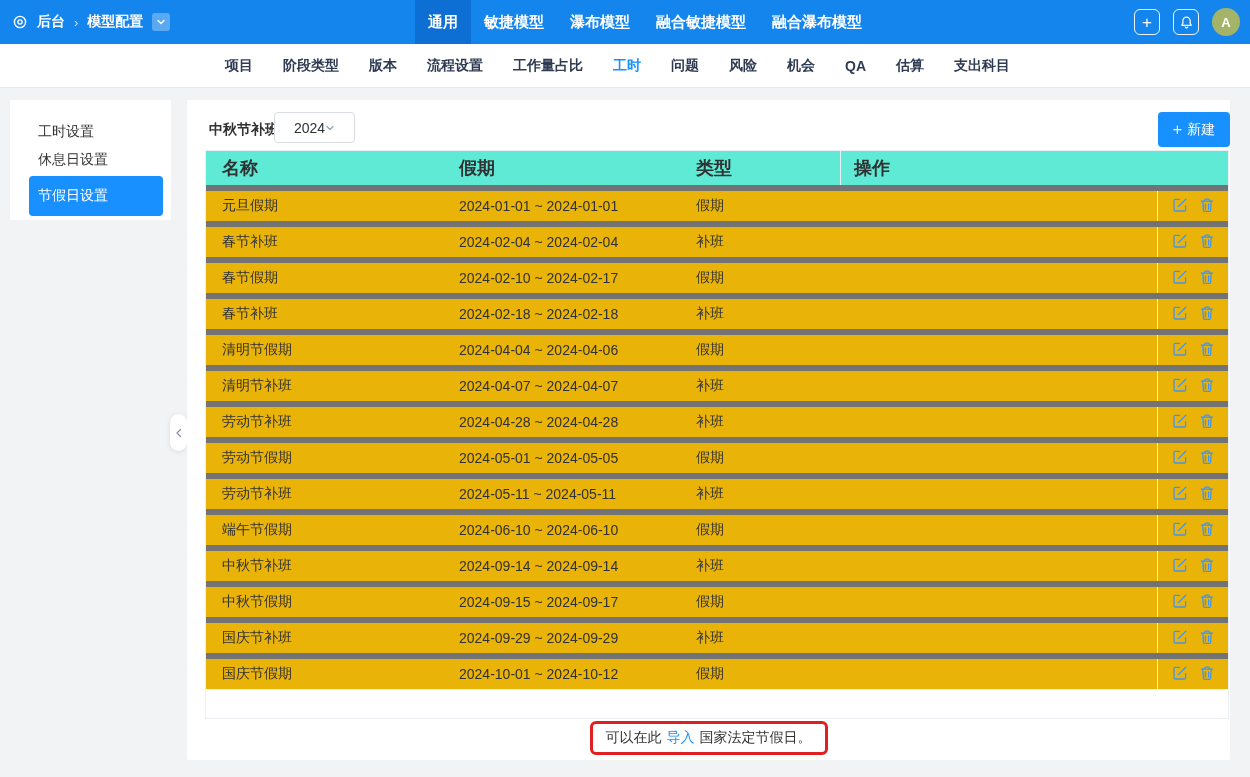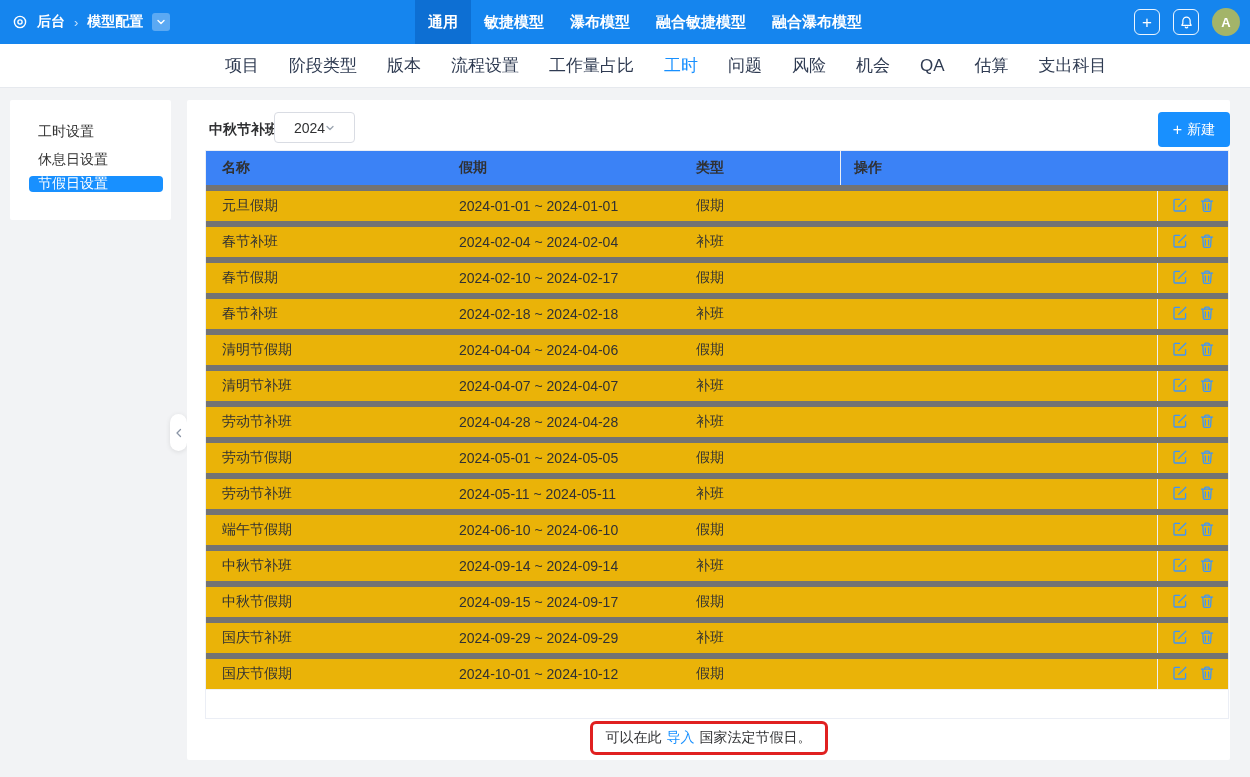--- a/index.html
+++ b/index.html
@@ -30,46 +30,46 @@
     font-weight:bold;cursor:pointer;white-space:nowrap;}
   .top-tab.active{background:var(--topbar-active);}
   .tb-right{position:absolute;right:10px;top:0;height:44px;display:flex;align-items:center;gap:13px;}
   .tb-iconbtn{width:26px;height:26px;border:1.5px solid rgba(255,255,255,.92);border-radius:6px;
     display:flex;align-items:center;justify-content:center;cursor:pointer;font-size:17px;font-weight:normal;line-height:1;}
   .avatar{width:28px;height:28px;border-radius:50%;background:var(--avatar);display:flex;
     align-items:center;justify-content:center;font-size:13px;font-weight:bold;color:#fff;cursor:pointer;}
   
   .subnav{position:absolute;top:44px;left:0;right:0;height:44px;background:#fff;
     border-bottom:1px solid #e6e9ee;display:flex;align-items:center;padding-left:210px;}
-  .sub-tab{padding:0 15px;font-size:17px;font-weight:400;color:#2f3b52;cursor:pointer;white-space:nowrap;}
+  .sub-tab{padding:0 15px;font-size:14px;font-weight:700;color:#2f3b52;cursor:pointer;white-space:nowrap;}
   .sub-tab.active{color:var(--primary);}
   
   .sidebar-card{position:absolute;left:10px;top:100px;width:161px;height:120px;background:#fff;
     border-radius:2px;padding-top:20px;}
   .side-item{height:24px;margin-bottom:4px;display:flex;align-items:center;font-size:14px;
     color:#333;padding-left:28px;cursor:pointer;}
   .side-item.active{background:var(--primary);color:#fff;border-radius:4px;
-    margin-left:19px;margin-right:8px;padding-left:9px;height:16px;margin-bottom:1px;}
+    margin-left:19px;margin-right:8px;padding-left:9px;height:40px;margin-bottom:1px;}
   .collapse-handle{position:absolute;left:170px;top:414px;width:17px;height:37px;background:#fff;
     border-radius:9px;box-shadow:0 1px 5px rgba(0,0,0,.10);display:flex;align-items:center;
     justify-content:center;cursor:pointer;}
   
   .main-card{position:absolute;left:187px;top:100px;width:1043px;height:660px;background:#fff;border-radius:2px;}
   .year-label{position:absolute;left:22px;top:21px;font-size:14px;font-weight:bold;color:#303133;}
   .year-select{position:absolute;left:87px;top:12px;width:81px;height:31px;border:1px solid #d9dce3;
     border-radius:4px;background:#fff;display:flex;align-items:center;justify-content:space-between;
     padding:0 19px;font-size:14px;color:#303133;cursor:pointer;}
   .create-btn{position:absolute;right:0;top:12px;width:72px;height:35px;background:var(--primary);
     color:#fff;border:none;border-radius:4px;display:flex;align-items:center;justify-content:center;
     gap:5px;font-size:14px;cursor:pointer;font-family:inherit;}
   .create-plus{font-size:16px;line-height:1;}
   
   .table{position:absolute;left:18px;top:50px;width:1024px;border:1px solid #ebeef5;}
   .t-header,.t-row{display:grid;grid-template-columns:237px 237px 160px 1fr 71px;align-items:stretch;}
-  .t-header{height:34px;background:#3b82f6;font-weight:bold;font-size:14px;color:#303133;}
+  .t-header{height:34px;background:#5eead4;font-weight:bold;font-size:18px;color:#303133;}
   .t-row{height:36px;border-top:6px solid #737373;font-size:14px;color:#303133;background:#eab308;}
   .cell{display:flex;align-items:center;padding-left:16px;overflow:hidden;white-space:nowrap;}
   .cell.desc{justify-content:center;padding-left:0;}
   .cell.actions{border-left:1px solid #ebeef5;justify-content:center;gap:11px;padding-left:0;}
   .cell.actions-h{border-left:1px solid #ebeef5;padding-left:13px;}
   .icon-btn{width:16px;height:16px;color:#3f95f7;cursor:pointer;display:flex;align-items:center;justify-content:center;}
   .t-footer-space{height:29px;border-top:1px solid #f0f1f4;background:#fff;}
   
   .note-row{position:absolute;left:0;right:0;top:621px;display:flex;justify-content:center;}
   .note-box{border:3px solid var(--annotation);border-radius:6px;padding:5px 13px;font-size:14px;

